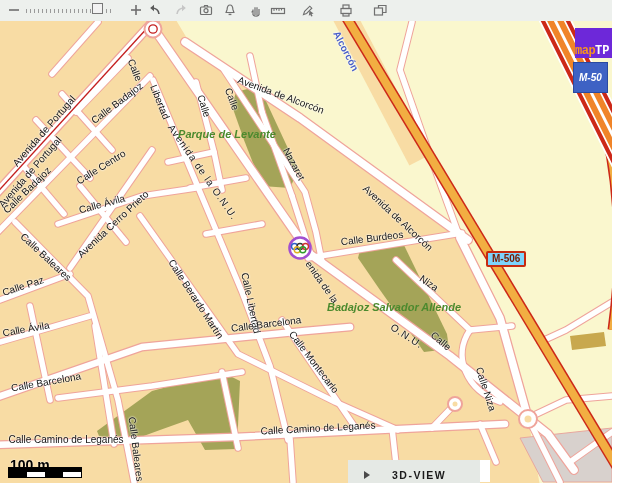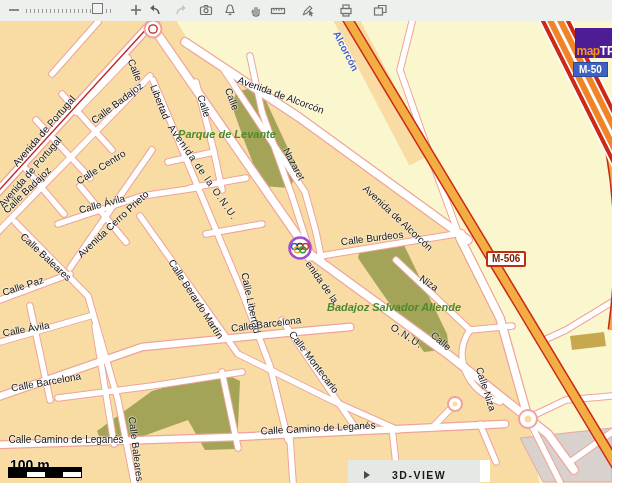--- a/index.html
+++ b/index.html
@@ -15,26 +15,26 @@
      border:1px solid #777;background:#f2f2f2;}
   
   .map{position:absolute;left:0;top:21px;width:612px;height:462px;overflow:hidden;background:#f8dca4;}
   .map svg.base{position:absolute;left:0;top:0;}
   .lbl{position:absolute;white-space:nowrap;font-size:10px;color:#141414;
        text-shadow:0 0 2px #fff, 0 0 2px #fff;pointer-events:none;}
   .lbl.pk{font-size:11px;font-style:italic;font-weight:bold;color:#4c8a2e;text-shadow:none;}
   .lbl.bl{color:#4a5fc8;font-weight:bold;}
   .lbl.onu{letter-spacing:1px;}
   
-  .badge506{position:absolute;left:486px;top:230px;background:#ffffff;border:2px solid #c62a10;
+  .badge506{position:absolute;left:486px;top:230px;background:#7dd3fc;border:2px solid #c62a10;
      color:#7a1c00;font-weight:bold;font-size:10px;padding:0 4px;line-height:12px;border-radius:2px;}
   .badge50{position:absolute;left:573px;top:41px;background:#3e62c4;border:1px solid #2a4aa0;
-     color:#fff;font-weight:bold;font-size:10px;padding:0 5px;line-height:13px;}
-  .logo{position:absolute;left:575px;top:7px;width:40px;height:30px;background:#4c1d95;
-     display:flex;align-items:flex-end;justify-content:flex-end;padding-bottom:2px;box-sizing:border-box;}
+     color:#fff;font-weight:bold;font-size:10px;padding:8px 5px;line-height:13px;font-style:italic;}
+  .logo{position:absolute;left:575px;top:7px;width:40px;height:30px;background:#6d28d9;
+     display:flex;align-items:flex-end;justify-content:flex-start;padding-bottom:2px;box-sizing:border-box;font-family:Liberation Mono, monospace;}
   .logo .lmap{color:#f7941d;font-weight:bold;font-size:12px;line-height:10px;letter-spacing:-0.5px;}
   .logo .ltp{color:#fff;font-weight:bold;font-size:12px;line-height:10px;}
   
   .scale-label{position:absolute;left:10px;top:436px;font-size:14px;font-weight:bold;color:#000;
      text-shadow:0 0 2px #fff;}
   .scale-bar{position:absolute;left:8px;top:446px;width:72px;height:9px;border:1px solid #000;
      background-image:linear-gradient(#000,#000),
         repeating-linear-gradient(90deg,#000 0 18px,#fff 18px 36px);
      background-size:100% 4px,100% 100%;background-repeat:no-repeat,repeat;
      background-position:top left,bottom left;}

